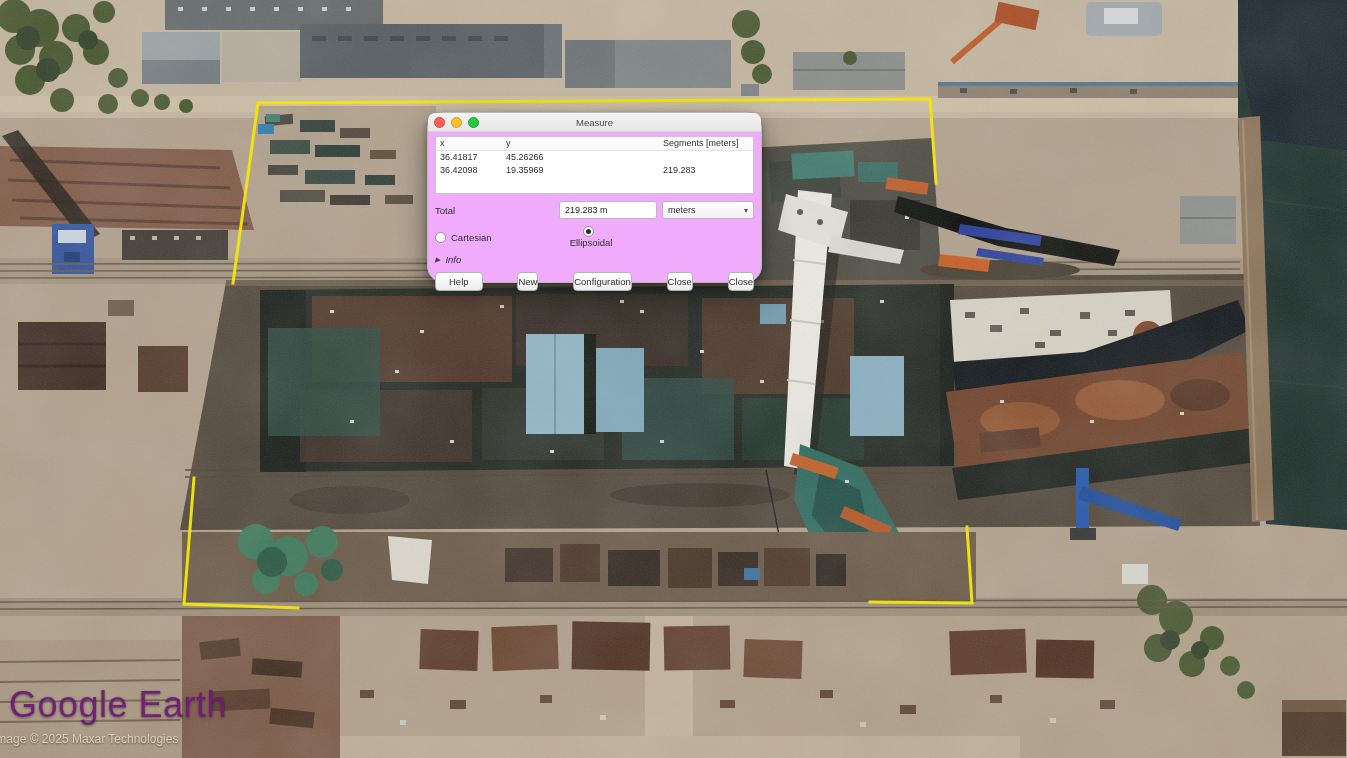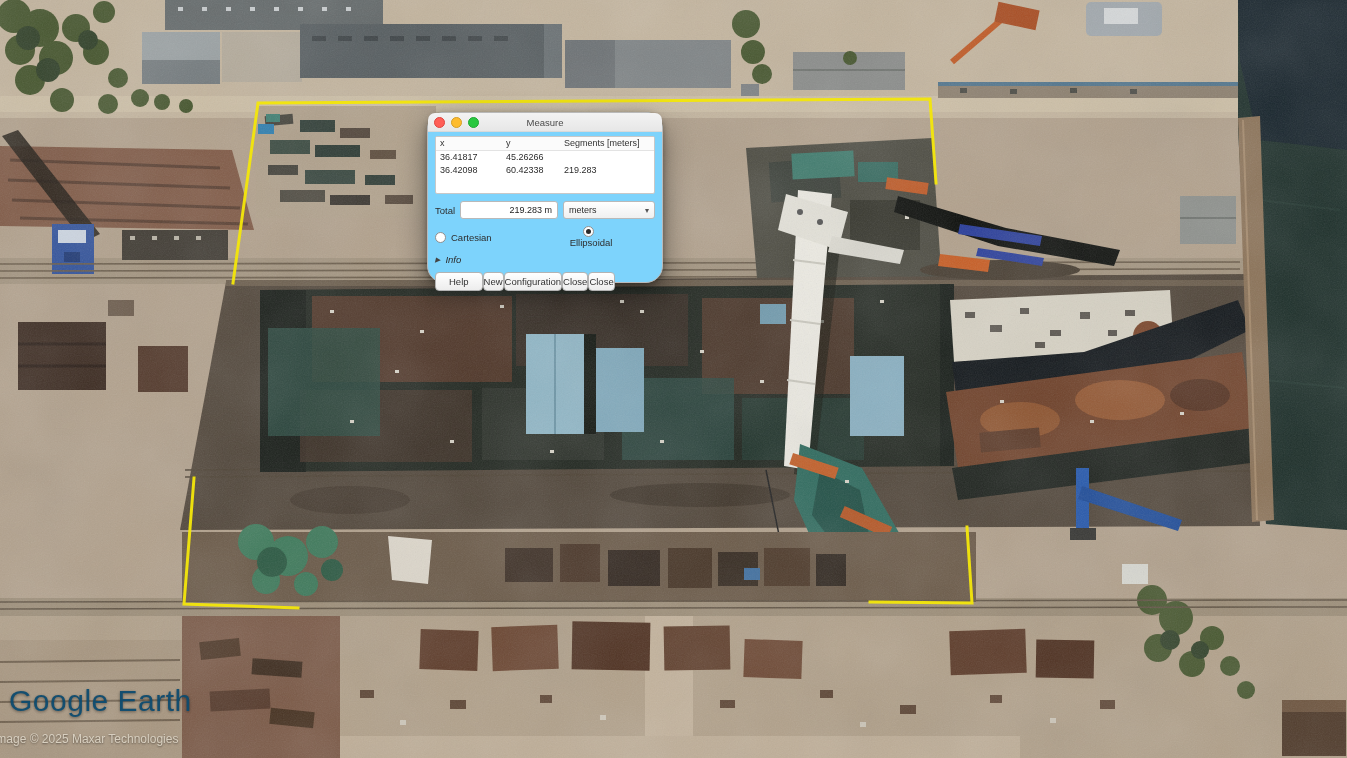--- a/index.html
+++ b/index.html
@@ -1,22 +1,22 @@
 <!DOCTYPE html>
 <html><head>
 <meta charset="utf-8">
 <style>
   html,body{margin:0;padding:0;background:#222;}
   #stage{position:relative;width:1347px;height:758px;overflow:hidden;
          font-family:"Liberation Sans",sans-serif;background:#b2a18c;}
   #map{position:absolute;left:0;top:0;}
 
   
-  .dialog{position:absolute;left:427px;top:112px;width:236px;height:171px;
-          background:#7dd3fc;border:1px solid #b9b9b9;border-radius:17px;
+  .dialog{position:absolute;left:427px;top:112px;width:335px;height:171px;
+          background:#f0abfc;border:1px solid #b9b9b9;border-radius:17px;
           box-shadow:0 10px 28px rgba(0,0,0,.45), 0 2px 6px rgba(0,0,0,.3);
           font-size:9.5px;color:#2d2d2d;box-sizing:border-box;}
   .titlebar{position:relative;height:18px;display:flex;align-items:center;
             border-bottom:1px solid #d9d9d9;border-radius:7px 7px 0 0;
             background:linear-gradient(#f3f3f3,#e7e7e7);}
   .tl{width:9px;height:9px;border-radius:50%;margin-left:6px;display:inline-block;}
   .tl.red{background:#ff5f57;border:.5px solid #e0443e;}
   .tl.yellow{background:#febc2e;border:.5px solid #d69e23;}
   .tl.green{background:#28c840;border:.5px solid #1ea832;}
   .titlebar .title{position:absolute;left:0;right:0;text-align:center;
@@ -25,45 +25,45 @@
   .mtable{background:#fff;border:1px solid #c8c8c8;height:56px;overflow:hidden;
           border-radius:2px;}
   .mrow{display:flex;line-height:13px;font-size:9px;padding:0 4px;}
   .mrow.head{color:#333;border-bottom:1px solid #e3e3e3;background:#fbfbfb;}
   .c-x{width:66px;}
   .c-y{flex:1;}
   .c-seg{width:86px;text-align:left;}
   .total-row{display:flex;align-items:center;margin-top:7px;}
   .total-row .lbl{flex:1;}
   .total-input{width:86px;height:16px;border:1px solid #b9b9b9;border-radius:3px;
-               background:#fff;font-size:9px;text-align:right;padding:0 5px;
+               background:#fff;font-size:9px;padding:0 5px;
                font-family:"Liberation Sans",sans-serif;color:#222;}
   .unit-select{width:92px;height:18px;margin-left:5px;border:1px solid #b9b9b9;
                border-radius:3px;background:linear-gradient(#fff,#f0f0f0);
                display:flex;align-items:center;padding:0 5px;box-sizing:border-box;
                font-size:9px;}
   .unit-select .caret{margin-left:auto;font-size:8px;color:#555;}
   .radio-row{display:flex;align-items:center;margin-top:7px;gap:20px;}
   .radio-row label{display:flex;align-items:center;margin-right:10px;}
   .radio-row label:nth-child(2){margin-left:48px;flex-direction:column;}
   .radio{width:9px;height:9px;border-radius:50%;border:1px solid #8f8f8f;
          background:#fff;margin-right:5px;position:relative;display:inline-block;}
   .radio.checked::after{content:"";position:absolute;left:2px;top:2px;width:5px;
          height:5px;border-radius:50%;background:#2b2b2b;}
   .info-row{display:flex;align-items:center;margin-top:6px;font-style:italic;}
   .info-row .tri{font-size:7px;color:#444;margin-right:5px;}
-  .btn-row{display:flex;justify-content:flex-start;margin-top:7px;}
+  .btn-row{display:flex;justify-content:space-between;margin-top:7px;}
   .btn-row button{height:19px;border:1px solid #b3b3b3;border-radius:4px;
       background:linear-gradient(#ffffff,#ededed);font-size:9.5px;color:#333;
       padding:0 0;font-family:"Liberation Sans",sans-serif;}
   .btn-row button:first-child{padding:0 13px;}
 
   
-  .ge-logo{position:absolute;left:9px;top:684px;font-size:30px;letter-spacing:.5px;
-           color:#0c4a6e;opacity:.95;text-shadow:0 1px 3px rgba(0,0,0,.45);}
+  .ge-logo{position:absolute;left:9px;top:684px;font-size:36px;letter-spacing:.5px;
+           color:#701a75;opacity:.95;text-shadow:0 1px 3px rgba(0,0,0,.45);}
   .attribution{position:absolute;left:-7px;top:732px;font-size:12px;
            color:#ddd5c6;opacity:.9;text-shadow:0 1px 2px rgba(0,0,0,.5);}
 </style>
 </head>
 <body>
 
 <div id="stage">
 
   <svg id="map" width="1347" height="758" viewBox="0 0 1347 758">
     <defs>
@@ -430,21 +430,21 @@
           <span class="c-y">y</span>
           <span class="c-seg">Segments [meters]</span>
         </div>
         <div class="mrow">
           <span class="c-x">36.41817</span>
           <span class="c-y">45.26266</span>
           <span class="c-seg"></span>
         </div>
         <div class="mrow">
           <span class="c-x">36.42098</span>
-          <span class="c-y">60.42338</span>
+          <span class="c-y">19.35969</span>
           <span class="c-seg">219.283</span>
         </div>
       </div>
 
       <div class="total-row">
         <span class="lbl">Total</span>
         <input class="total-input" readonly="" value="219.283 m" style="">
         <div class="unit-select">
           <span>meters</span>
           <span class="caret">▾</span>

